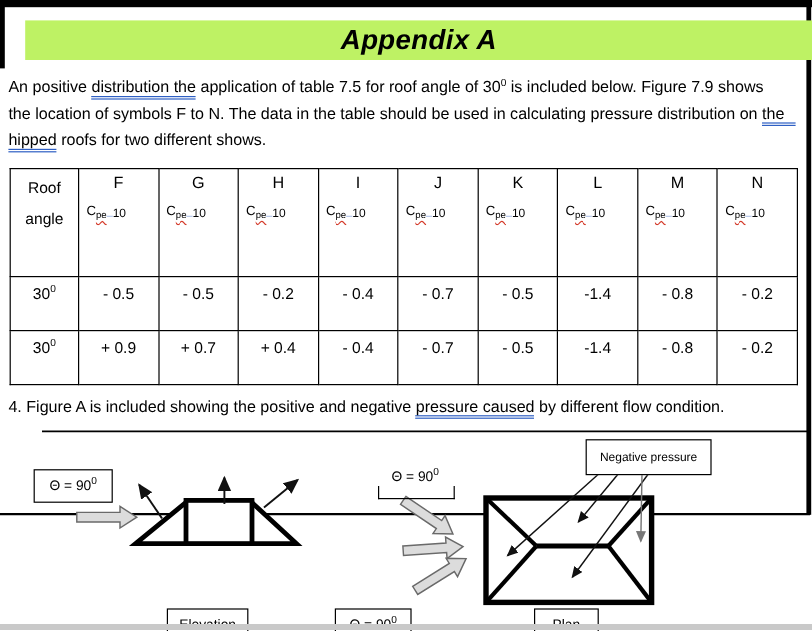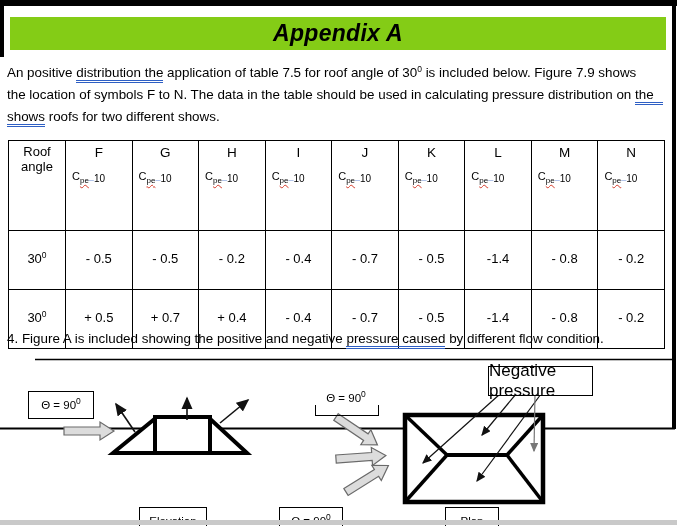--- a/index.html
+++ b/index.html
@@ -7,55 +7,55 @@
     position:relative;width:677px;height:526px;background:#fff;overflow:hidden;
     font-family:"Liberation Sans","DejaVu Sans",sans-serif;color:#000;
   }
   
   .b-top{position:absolute;left:0;top:0;width:677px;height:6px;background:#000;}
   .b-left{position:absolute;left:0;top:0;width:4px;height:57px;background:#000;}
   .b-right{position:absolute;left:672px;top:0;width:4px;height:429px;background:#000;}
   .bottom-strip{position:absolute;left:0;top:520px;width:677px;height:5px;background:#c9c9c9;z-index:9;}
 
   .banner{
-    position:absolute;left:10px;top:17px;width:656px;height:33px;background:#84cc16;
+    position:absolute;left:21px;top:17px;width:656px;height:33px;background:#bef264;
     display:flex;align-items:center;justify-content:center;
   }
   .banner .title{font-size:23px;font-weight:bold;font-style:italic;letter-spacing:.3px;}
 
   .para{position:absolute;left:7px;font-size:13.4px;line-height:22px;white-space:nowrap;}
   .p1{top:62px;}
   .p4{top:328px;}
   .gram{border-bottom:3px double #2e5fc4;}
   .gram.ext{padding-right:9px;margin-top:32px;}
   sup.small{font-size:8.5px;vertical-align:super;line-height:0;}
 
   
   table.coefs{
     position:absolute;left:8px;top:140px;width:657px;border-collapse:collapse;table-layout:fixed;
   }
   table.coefs .cell{border:1.6px solid #000;background:#fff;}
   table.coefs th{font-weight:normal;}
   .head-row th{height:85px;vertical-align:top;}
   .colletter{text-align:center;font-size:13.5px;padding-top:3px;}
-  .corner{text-align:center;font-size:13px;line-height:15px;padding-top:3px;vertical-align:top;}
+  .corner{text-align:center;font-size:13px;line-height:26px;padding-top:3px;vertical-align:top;}
   .coef{margin-top:10px;padding-left:5px;text-align:left;font-size:11px;white-space:nowrap;}
   .coef .cb{font-size:11px;}
   .coef .cs{font-size:8px;vertical-align:-3px;text-decoration:underline wavy #d43a2a 1px;text-decoration-skip-ink:none;}
   .coef .cu{color:#2e5fc4;font-weight:bold;font-size:9px;}
   .coef .cv{font-size:10px;vertical-align:-2px;}
-  .data-row td{height:37px;vertical-align:top;text-align:center;font-size:13px;padding-top:20px;}
+  .data-row td{height:37px;vertical-align:top;text-align:center;font-size:13px;padding-top:6px;}
 
   
   .box{
     position:absolute;border:1.6px solid #000;background:#fff;
     display:flex;align-items:center;justify-content:center;font-size:11.5px;z-index:5;
   }
   .theta-left{left:28px;top:391px;width:64px;height:26px;}
-  .np-box{left:488px;top:366px;width:103px;height:28px;font-size:17px;}
+  .np-box{left:488px;top:366px;width:103px;height:28px;font-size:10px;}
   .elev-box{left:139px;top:507px;width:66px;height:26px;}
   .theta-bottom{left:279px;top:507px;width:62px;height:26px;}
   .plan-box{left:445px;top:507px;width:52px;height:26px;}
   .theta-mid-text{position:absolute;left:313px;top:392px;width:66px;text-align:center;font-size:11.5px;z-index:5;}
   .theta-mid-bracket{position:absolute;left:315px;top:405px;width:62px;height:10px;
     border-left:1.6px solid #000;border-right:1.6px solid #000;border-bottom:1.6px solid #000;z-index:4;}
 
   svg.fig{position:absolute;left:0;top:0;z-index:3;}
 </style>
 </head>
@@ -67,21 +67,21 @@
   <div class="b-left"></div>
   <div class="b-right"></div>
 
   <div class="banner">
     <span class="title">Appendix A</span>
   </div>
 
   <div class="para p1">
     <div><span> An positive </span><span class="gram">distribution  the</span><span> application of table 7.5 for  roof angle of 30</span><sup class="small">0</sup><span> is included below.  Figure 7.9 shows</span></div>
     <div><span>the location of symbols F to N.  The data in the table should be used in calculating pressure distribution on </span><span class="gram ext">the</span></div>
-    <div><span class="gram">shows</span><span> roofs for two different shows.</span></div>
+    <div><span class="gram">hipped</span><span> roofs for two different shows.</span></div>
   </div>
 
   <table class="coefs">
     <colgroup>
       <col style="width:57px">
         <col>
         <col>
         <col>
         <col>
         <col>
@@ -137,21 +137,21 @@
           <td class="cell">- 0.2</td>
           <td class="cell">- 0.4</td>
           <td class="cell">- 0.7</td>
           <td class="cell">- 0.5</td>
           <td class="cell">-1.4</td>
           <td class="cell">- 0.8</td>
           <td class="cell">- 0.2</td>
         </tr>
     <tr class="data-row">
           <td class="cell"><span>30</span><sup class="small">0</sup></td>
-          <td class="cell">+ 0.5</td>
+          <td class="cell">+ 0.9</td>
           <td class="cell">+ 0.7</td>
           <td class="cell">+ 0.4</td>
           <td class="cell">- 0.4</td>
           <td class="cell">- 0.7</td>
           <td class="cell">- 0.5</td>
           <td class="cell">-1.4</td>
           <td class="cell">- 0.8</td>
           <td class="cell">- 0.2</td>
         </tr>
   </tbody>

